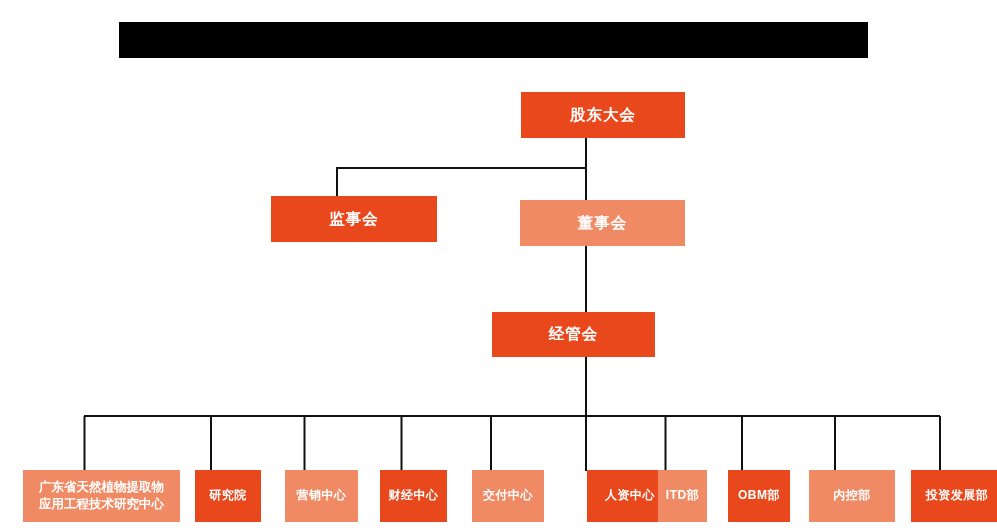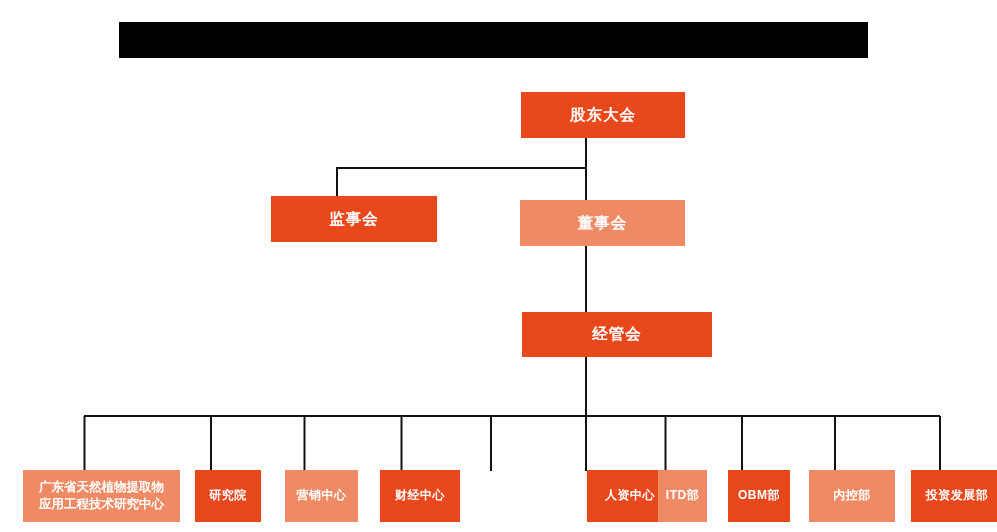--- a/index.html
+++ b/index.html
@@ -84,35 +84,38 @@
     <span>股东大会</span>
   </div>
 
   <div class="node primary" style="left:254px; top:196px; width:166px; height:46px">
     <span>监事会</span>
   </div>
   <div class="node secondary" style="left:503px; top:200px; width:165px; height:46px">
     <span>董事会</span>
   </div>
 
-  <div class="node primary" style="left:505px; top:312px; width:190px; height:45px">
+  <div class="node primary" style="left:475px; top:312px; width:163px; height:45px">
     <span>经管会</span>
   </div>
 
   <div class="node secondary dept small-text" style="left:6px; top:470px; width:157px; height:52px">
     <span>广东省天然植物提取物应用工程技术研究中心</span>
   </div>
   <div class="node primary dept" style="left:178px; top:470px; width:66px; height:52px">
     <span>研究院</span>
   </div>
   <div class="node secondary dept" style="left:268px; top:470px; width:73px; height:52px">
     <span>营销中心</span>
   </div>
-  <div class="node primary dept" style="left:363px; top:470px; width:80px; height:52px">
+  <div class="node primary dept" style="left:363px; top:470px; width:67px; height:52px">
     <span>财经中心</span>
+  </div>
+  <div class="node secondary dept" style="left:455px; top:470px; width:72px; height:52px">
+    <span>交付中心</span>
   </div>
   <div class="node primary dept" style="left:570px; top:470px; width:86px; height:52px">
     <span>人资中心</span>
   </div>
   <div class="node secondary dept" style="left:641px; top:470px; width:49px; height:52px">
     <span>ITD部</span>
   </div>
   <div class="node primary dept" style="left:711px; top:470px; width:62px; height:52px">
     <span>OBM部</span>
   </div>

